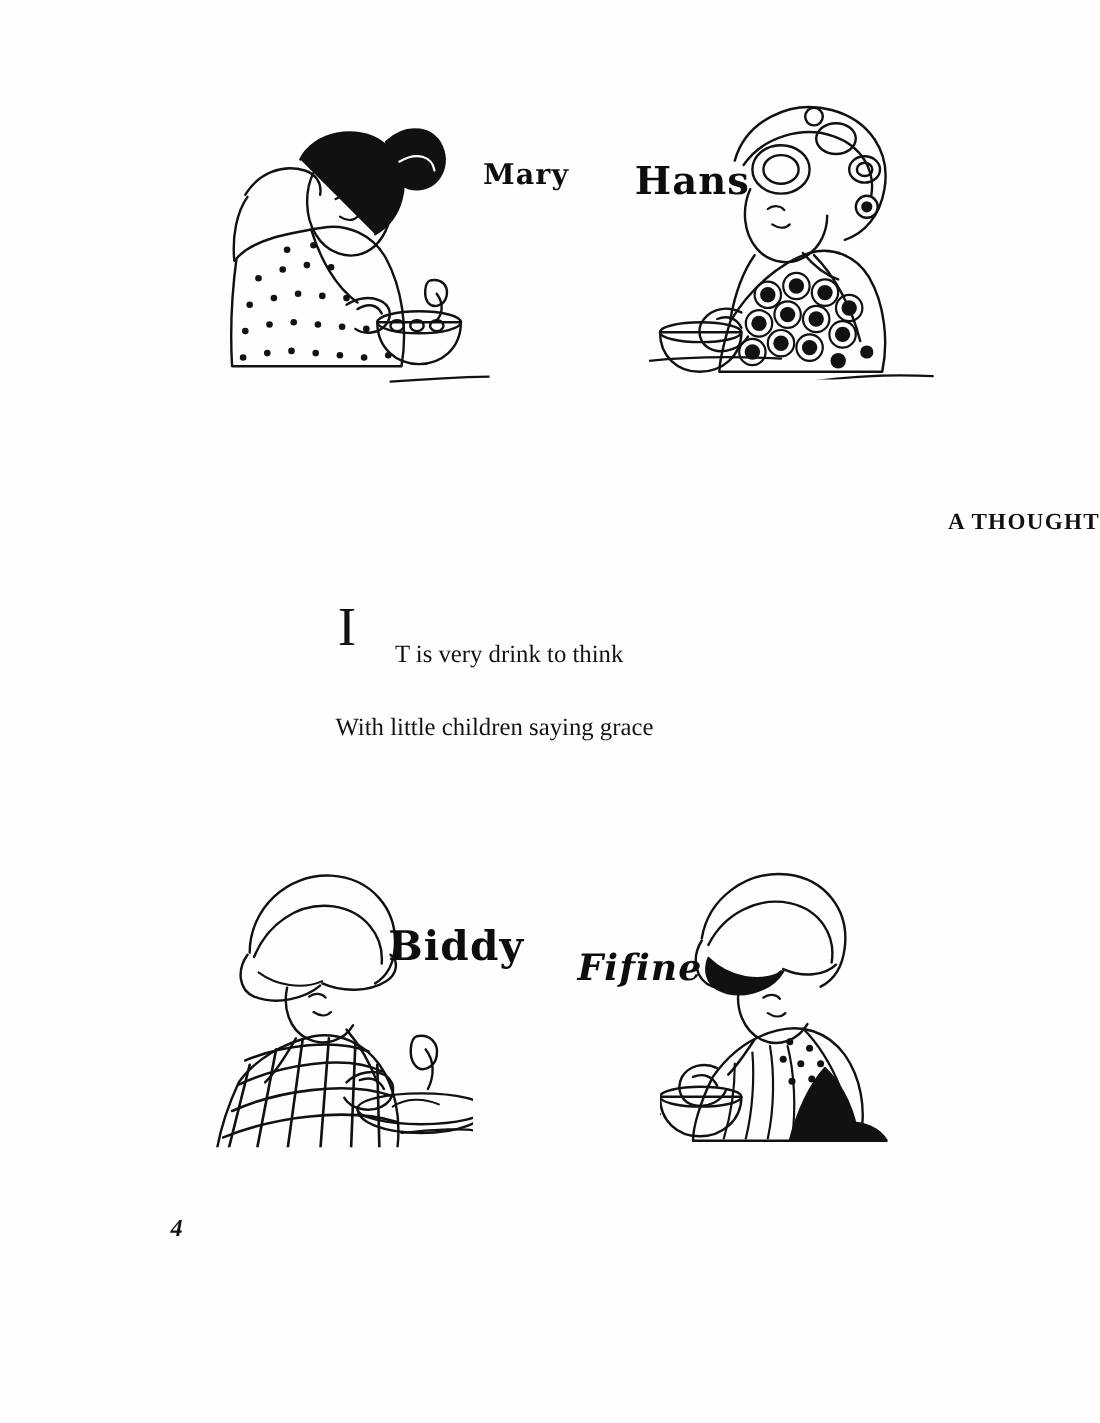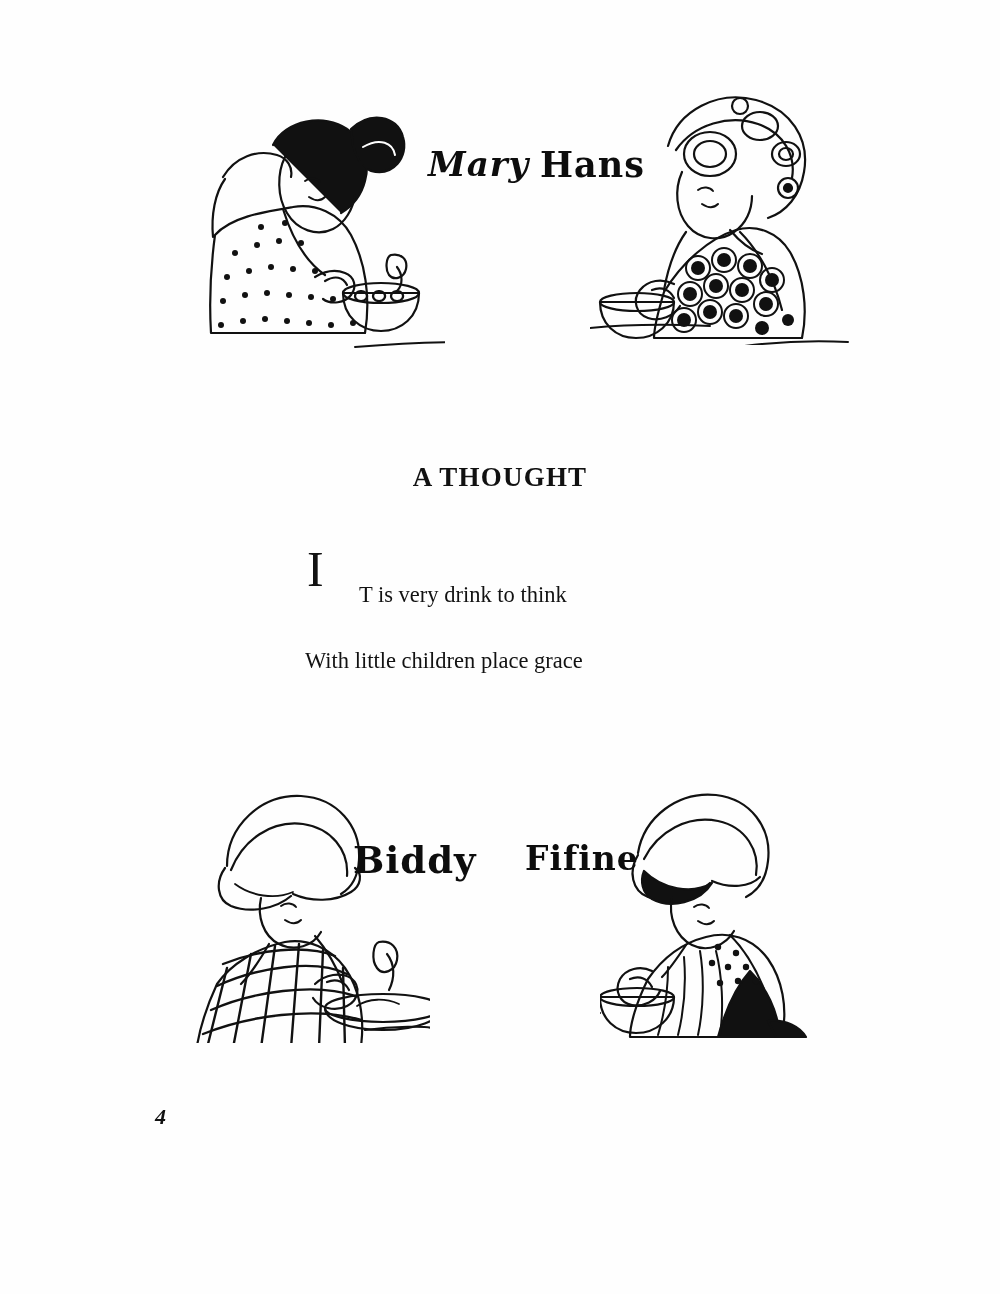--- a/index.html
+++ b/index.html
@@ -28,35 +28,35 @@
   }
 
   .fig-caption {
     position: absolute;
     font-family: "DejaVu Serif", serif;
     font-weight: bold;
     color: #0d0d0d;
     letter-spacing: 1px;
   }
 
-  #cap-mary  { left: 428px; top: 144px; font-size: 34px; font-style: italic; }
-  #cap-hans  { left: 540px; top: 144px; font-size: 35px; }
+  #cap-mary  { left: 439px; top: 144px; font-size: 26px; }
+  #cap-hans  { left: 577px; top: 144px; font-size: 35px; }
   #cap-biddy { left: 353px; top: 838px; font-size: 37px; }
-  #cap-fifine{ left: 525px; top: 839px; font-size: 33px; }
+  #cap-fifine{ left: 525px; top: 860px; font-size: 33px; font-style: italic; }
 
   
   .poem-title {
     position: absolute;
     left: 0;
     right: 0;
     top: 462px;
-    text-align: center;
+    text-align: right;
     font-family: "Liberation Serif", serif;
     font-weight: bold;
-    font-size: 27px;
+    font-size: 21px;
     letter-spacing: 1.2px;
   }
 
   .poem {
     position: absolute;
     left: 305px;
     top: 512px;
     width: 430px;
     font-size: 22.5px;
     line-height: 33px;
@@ -221,21 +221,21 @@
   <span class="fig-caption" id="cap-mary">Mary</span>
   <span class="fig-caption" id="cap-hans">Hans</span>
 
   <div class="poem-title">A THOUGHT</div>
 
   <div class="poem">
     <div class="line firstline">
       <span class="dropcap">I</span>
       <span>T is very drink to think</span>
     </div>
-    <div class="line">With little children place grace</div>
+    <div class="line">With little children saying grace</div>
   </div>
 
   <svg class="illus" style="left:165px; top:778px;" width="265" height="265" viewBox="0 0 265 265">
     <g fill="none" stroke="#111" stroke-width="2.2" stroke-linecap="round" stroke-linejoin="round">
 
       <path d="M62 88 C62 48 96 16 136 18 C172 20 196 48 194 82 C193 100 186 110 176 116"></path>
       <path d="M66 92 C78 62 106 42 138 46 C166 50 184 72 182 98"></path>
       <path d="M60 90 C50 104 52 122 66 128 C86 136 112 130 126 118"></path>
       <path d="M128 116 C146 124 170 124 186 114 C196 108 198 96 190 90"></path>
       <path d="M70 106 C86 118 110 122 128 114" stroke-width="1.8"></path>

